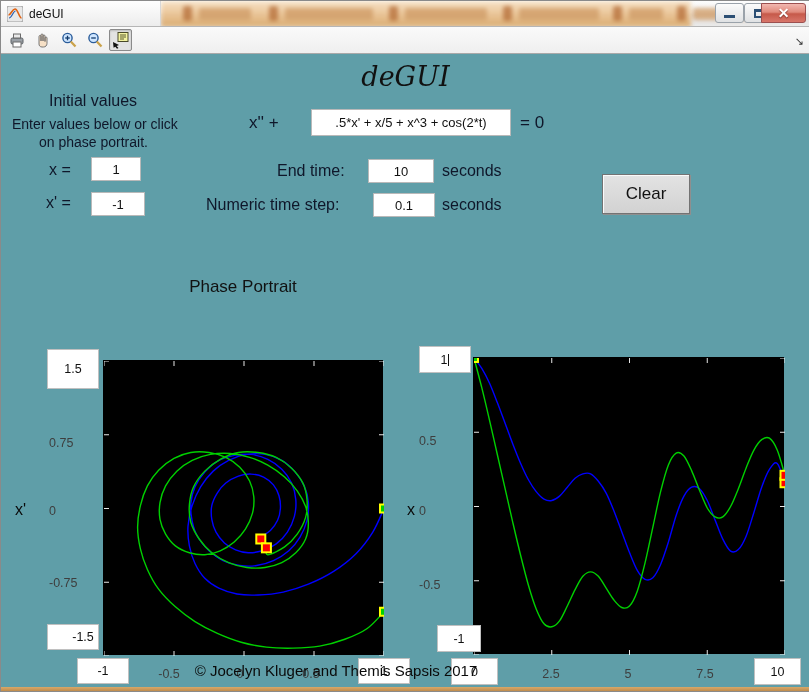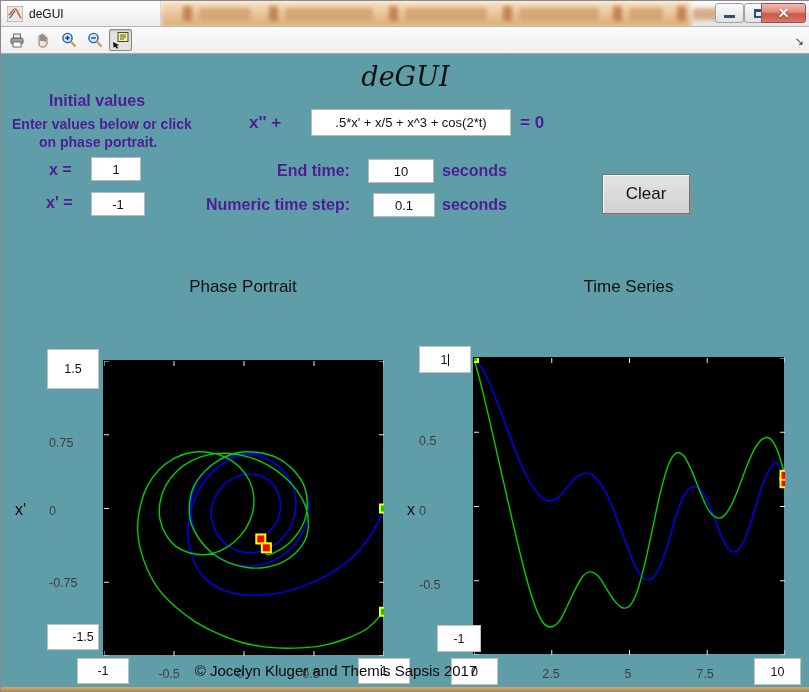--- a/index.html
+++ b/index.html
@@ -82,21 +82,21 @@
     position: absolute; left: 0; top: 53px; width: 809px; height: 637px;
     background: #5f9ea8;
   }
 
   #deg-title {
     position: absolute; left: 0; top: 7px; width: 809px; text-align: center;
     font-family: "DejaVu Serif", serif; font-style: italic; font-size: 27px; color: #111;
   }
 
   
-  .lbl { position: absolute; color: #4c1d95; font-size: 14.5px; font-weight: bold; }
+  .lbl { position: absolute; color: #0f172a; font-size: 14.5px; }
   .lbl.b { font-size: 15.5px; }
   .fld {
     position: absolute; background: #ffffff;
     border: 1px solid #b9b9b9;
     display: flex; align-items: center; justify-content: center;
     font-size: 13px; color: #111;
   }
 
   #iv-title  { left: 48px;  top: 38px; font-size: 16px; }
   #iv-sub1   { left: 11px;  top: 62px; font-size: 14px; }
@@ -304,21 +304,20 @@
     <div class="tick" style="left:48px;top:522px;width:46px;">-0.75</div>
     <div class="tickb" style="left:145px;top:613px;width:46px;">-0.5</div>
     <div class="tickb" style="left:216px;top:613px;width:46px;">0</div>
     <div class="tickb" style="left:287px;top:613px;width:46px;">0.5</div>
     <div class="tickfld" style="left:46px;top:295px;width:52px;height:40px;">1.5</div>
     <div class="tickfld" style="left:46px;top:570px;width:52px;height:26px;padding-left:20px;">-1.5</div>
     <div class="tickfld" style="left:76px;top:604px;width:52px;height:26px;">-1</div>
     <div class="tickfld" style="left:357px;top:604px;width:52px;height:26px;">1</div>
     <div class="axlabel" style="left:14px;top:447px;">x'</div>
 
-    <div class="plot-title" id="ts-title">Time Series</div>
     <div class="axesbox" id="ts-box">
       <svg id="ts-svg" width="311" height="297" viewBox="0 0 311 297">
           <line x1="0" y1="0" x2="0" y2="5" stroke="#e8e8e8" stroke-width="1"></line>
           <line x1="0" y1="297" x2="0" y2="292" stroke="#e8e8e8" stroke-width="1"></line>
           <line x1="77.75" y1="0" x2="77.75" y2="5" stroke="#e8e8e8" stroke-width="1"></line>
           <line x1="77.75" y1="297" x2="77.75" y2="292" stroke="#e8e8e8" stroke-width="1"></line>
           <line x1="155.5" y1="0" x2="155.5" y2="5" stroke="#e8e8e8" stroke-width="1"></line>
           <line x1="155.5" y1="297" x2="155.5" y2="292" stroke="#e8e8e8" stroke-width="1"></line>
           <line x1="233.25" y1="0" x2="233.25" y2="5" stroke="#e8e8e8" stroke-width="1"></line>
           <line x1="233.25" y1="297" x2="233.25" y2="292" stroke="#e8e8e8" stroke-width="1"></line>

